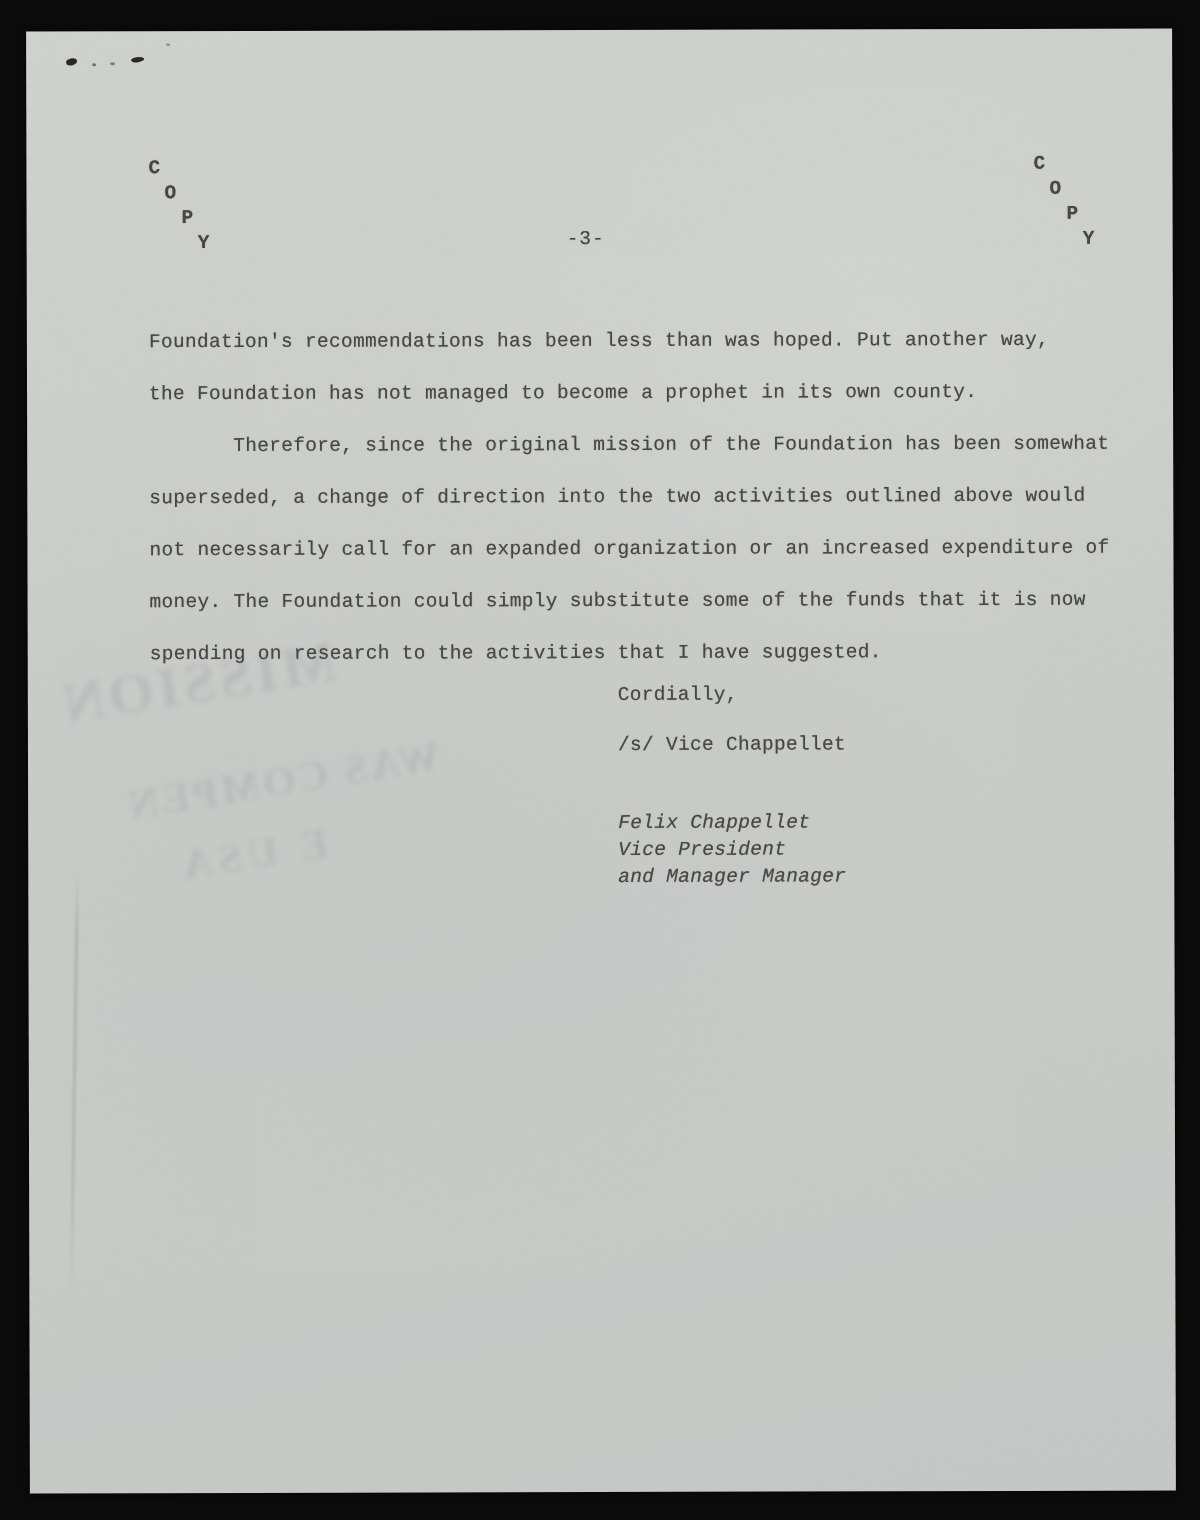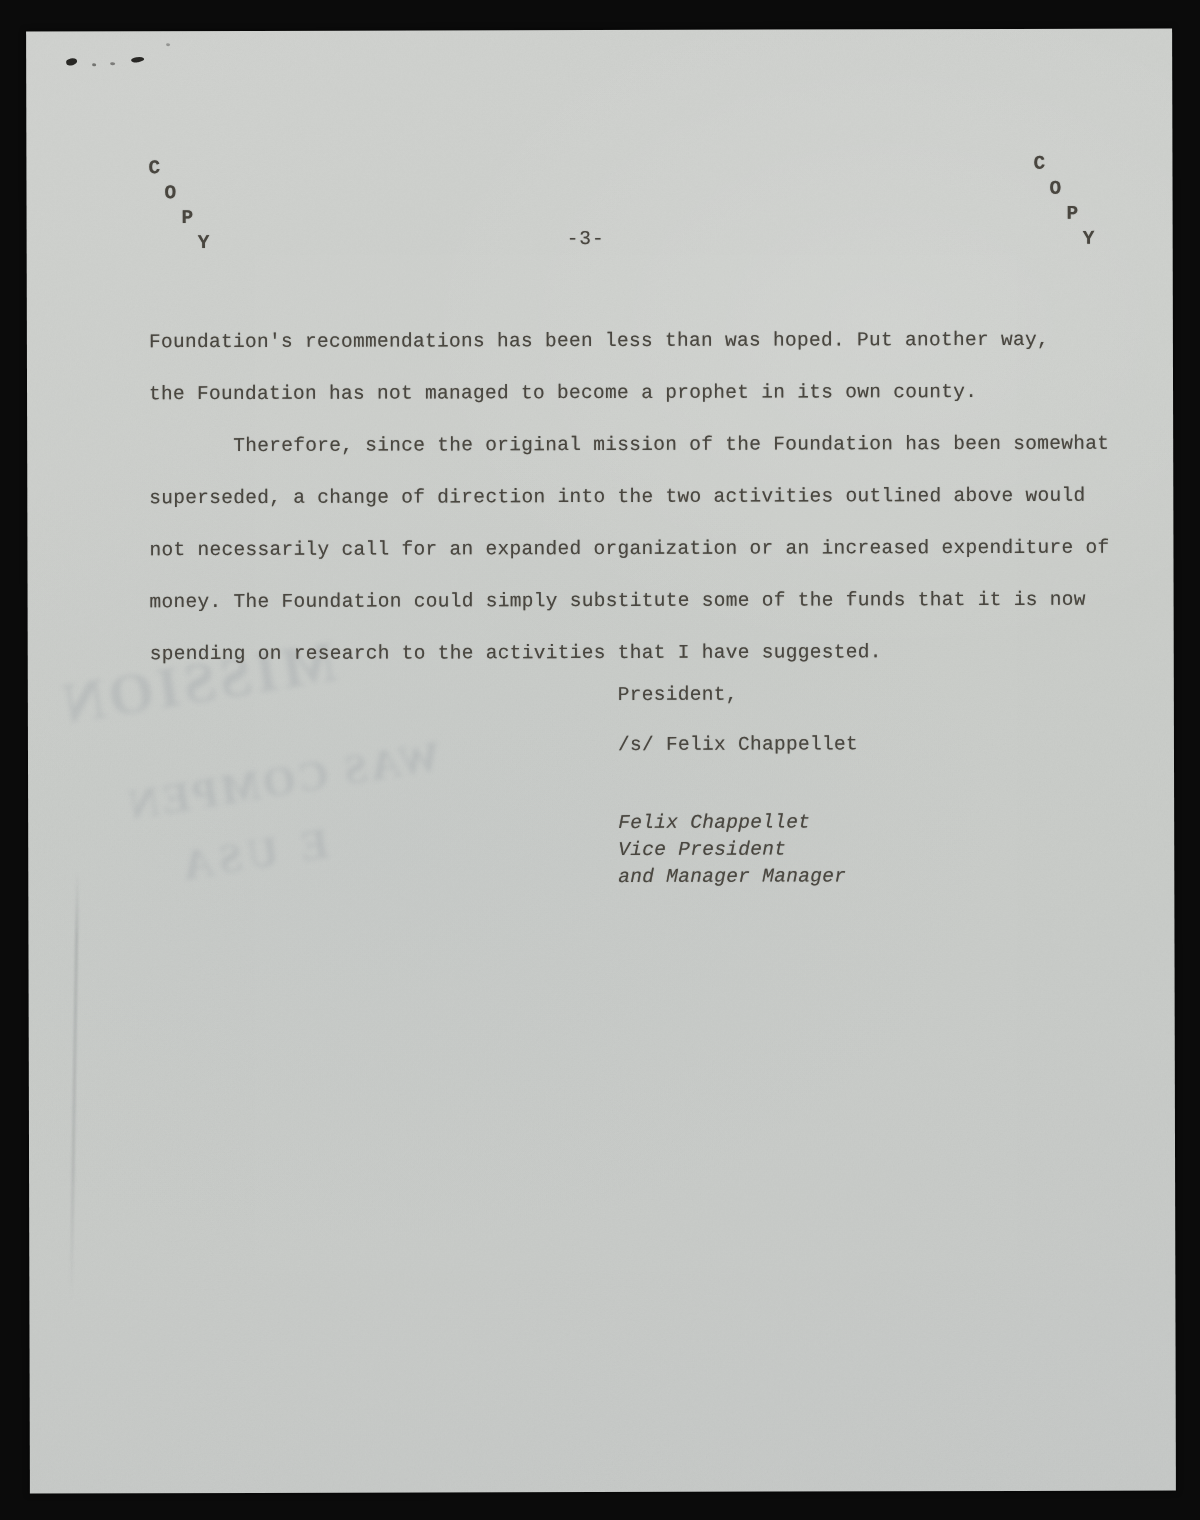--- a/index.html
+++ b/index.html
@@ -118,22 +118,22 @@
     <div class="line">Foundation's recommendations has been less than was hoped.  Put another way,</div>
     <div class="line">the Foundation has not managed to become a prophet in its own county.</div>
     <div class="line indent">Therefore,  since the original mission of the Foundation has been somewhat</div>
     <div class="line">superseded,  a change of direction into the two activities outlined above would</div>
     <div class="line">not necessarily call for an expanded organization or an increased expenditure of</div>
     <div class="line">money.  The Foundation could simply substitute some of the funds that it is now</div>
     <div class="line">spending on research to the activities that I have suggested.</div>
   </div>
 
   <div class="closing-block ink">
-    <div>President,</div>
-    <div>/s/ Felix Chappellet</div>
+    <div>Cordially,</div>
+    <div>/s/ Vice Chappellet</div>
   </div>
 
   <div class="signer-block ink">
     <div>Felix Chappellet</div>
     <div>Vice President</div>
     <div>and Manager Manager</div>
   </div>
 
   <svg class="grain" width="1146" height="1462" aria-hidden="true">
     <filter id="paperNoise">

